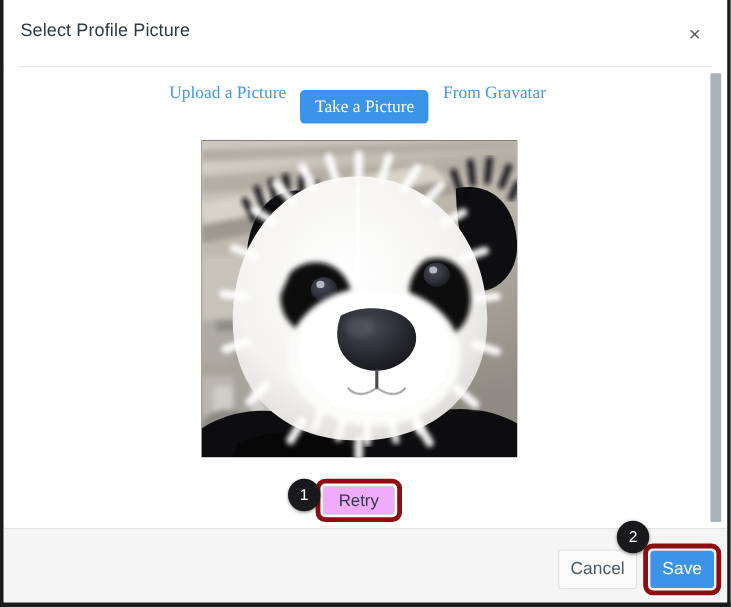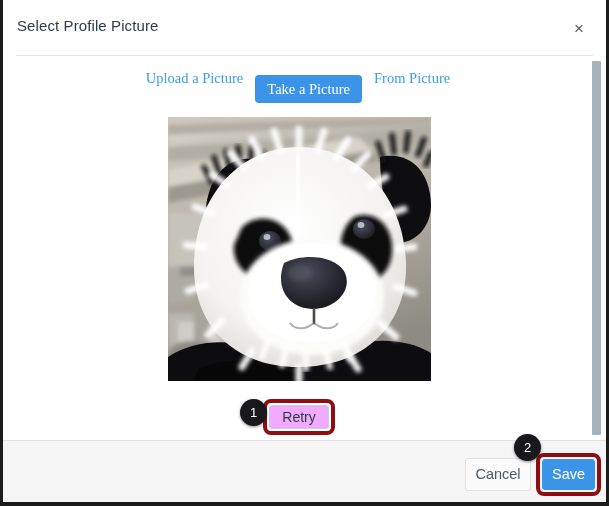--- a/index.html
+++ b/index.html
@@ -272,21 +272,21 @@
     <div id="dialog-title">Select Profile Picture</div>
     <button id="close-button">×</button>
   </div>
   <div id="header-divider"></div>
 
   <div id="modal-body">
 
     <div id="tab-bar">
       <button class="tab">Upload a Picture</button>
       <button class="tab selected">Take a Picture</button>
-      <button class="tab">From Picture</button>
+      <button class="tab">From Gravatar</button>
     </div>
 
     <div id="preview-wrap">
       <svg id="preview-photo" viewBox="0 0 263 264" preserveAspectRatio="xMidYMid slice" xmlns="http://www.w3.org/2000/svg">
         <defs>
           <linearGradient id="bgCeil" x1="0" y1="0" x2="0.3" y2="1">
             <stop offset="0%" stop-color="#cfc9bd"></stop>
             <stop offset="45%" stop-color="#b9b4a9"></stop>
             <stop offset="100%" stop-color="#8e8b84"></stop>
           </linearGradient>

